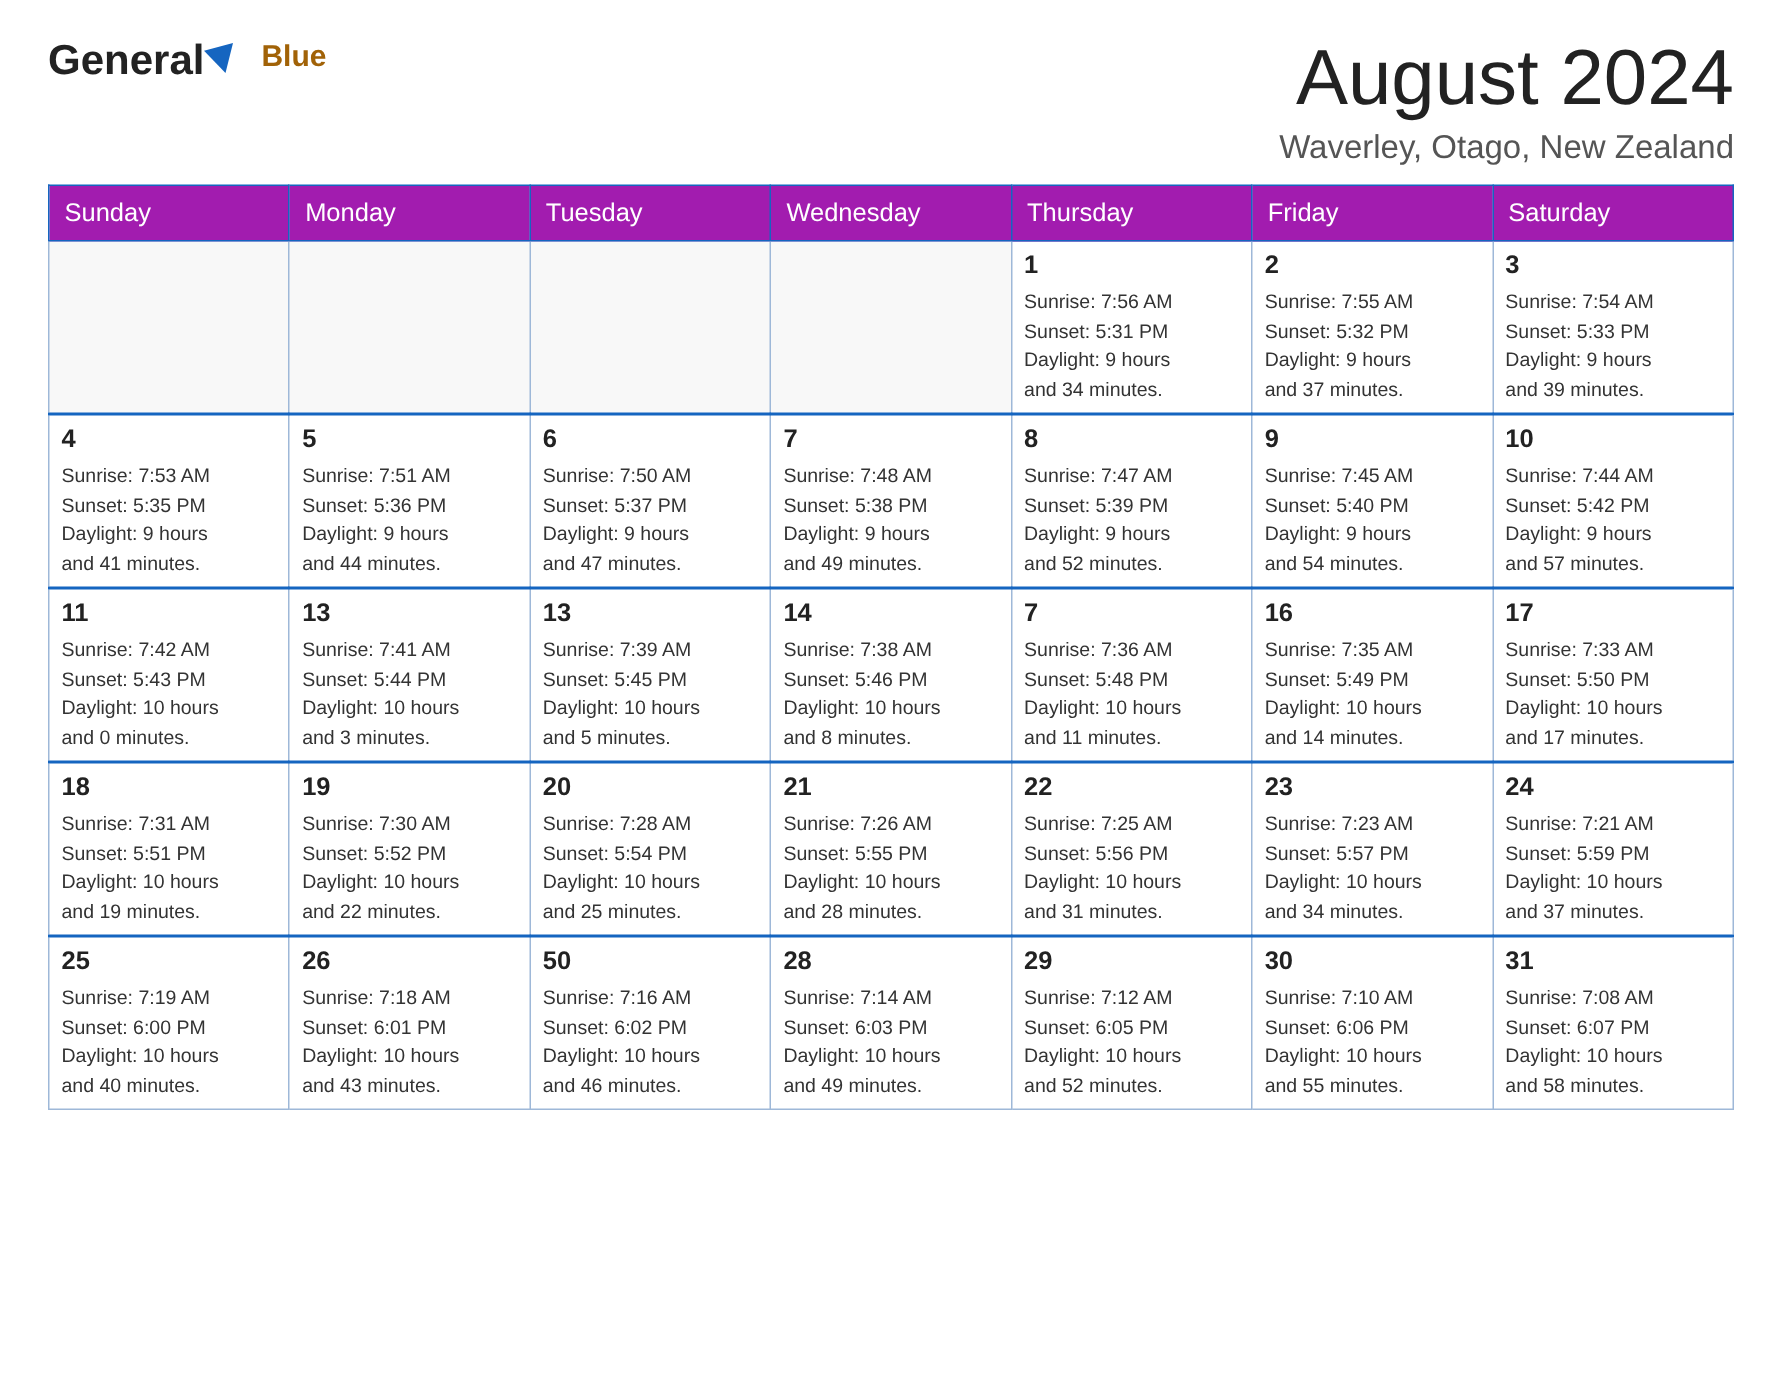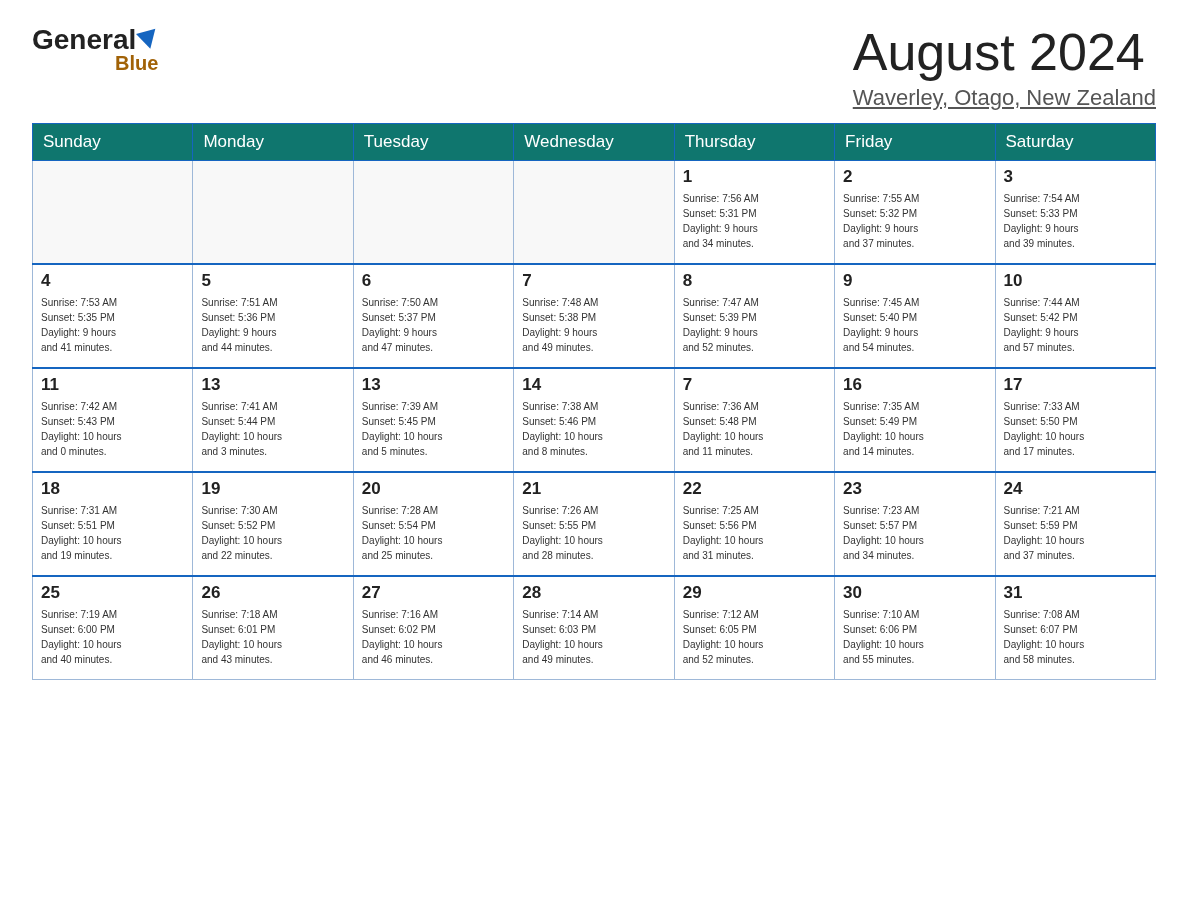--- a/index.html
+++ b/index.html
@@ -12,22 +12,23 @@
       min-height: 918px;
     }
     .header {
       display: flex;
       justify-content: space-between;
       align-items: flex-start;
       margin-bottom: 8px;
     }
     .logo {
       display: flex;
-      flex-direction: column;
-      align-items: flex-end;
+      flex-direction: row;
+      align-items: center;
+      gap: 12px;
     }
     .logo-text {
       display: flex;
       align-items: center;
       font-size: 28px;
       font-weight: bold;
       color: #222;
     }
     .logo-triangle {
       width: 0;
@@ -40,40 +41,40 @@
       display: inline-block;
     }
     .logo-sub {
       color: #a16207;
       font-size: 20px;
       font-weight: bold;
       margin-left: 4px;
       margin-top: -4px;
     }
     .title-block {
+      text-align: right;
     }
     .month-title {
       font-size: 52px;
       font-weight: normal;
       color: #222;
       line-height: 1.1;
     }
     .location {
       font-size: 22px;
       color: #555;
       margin-top: 4px;
-      text-decoration: underline;
     }
     .calendar {
       width: 100%;
       border-collapse: collapse;
       margin-top: 12px;
     }
     .calendar th {
-      background-color: #0f766e;
+      background-color: #a21caf;
       color: #fff;
       font-size: 17px;
       font-weight: normal;
       padding: 8px 10px;
       text-align: left;
       border: 1px solid #1565c0;
     }
     .calendar td {
       border: 1px solid #9eb8d8;
       vertical-align: top;
@@ -85,21 +86,21 @@
       min-height: 90px;
     }
     .day-num {
       font-size: 17px;
       font-weight: bold;
       color: #222;
       display: block;
       margin-bottom: 4px;
     }
     .day-info {
-      font-size: 10px;
+      font-size: 13px;
       color: #333;
       line-height: 1.5;
     }
     .empty-cell {
       background: #f8f8f8;
     }
     tr { border-bottom: 2px solid #1565c0; }
     tr:last-child { border-bottom: none; }
   </style>
 </head>
@@ -304,21 +305,21 @@
           </div>
         </td>
         <td>
           <div class="cell-inner">
             <span class="day-num">26</span>
             <div class="day-info">Sunrise: 7:18 AM<br>Sunset: 6:01 PM<br>Daylight: 10 hours<br>and 43 minutes.</div>
           </div>
         </td>
         <td>
           <div class="cell-inner">
-            <span class="day-num">27</span>
+            <span class="day-num">50</span>
             <div class="day-info">Sunrise: 7:16 AM<br>Sunset: 6:02 PM<br>Daylight: 10 hours<br>and 46 minutes.</div>
           </div>
         </td>
         <td>
           <div class="cell-inner">
             <span class="day-num">28</span>
             <div class="day-info">Sunrise: 7:14 AM<br>Sunset: 6:03 PM<br>Daylight: 10 hours<br>and 49 minutes.</div>
           </div>
         </td>
         <td>

